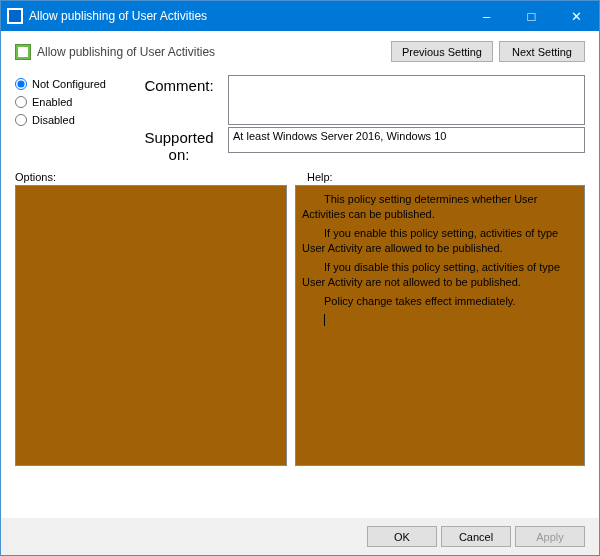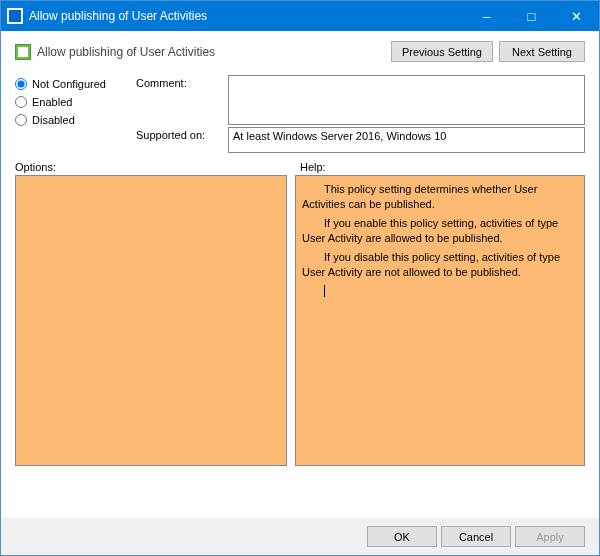--- a/index.html
+++ b/index.html
@@ -46,34 +46,34 @@
       background:#e1e1e1; border:1px solid #adadad; padding: 3px 10px; font-size:11px;
       min-width: 86px; height:21px; display:flex; align-items:center; justify-content:center;
     }
     .winbtn.disabled{ color:#9a9a9a; }
     .section-top { display:flex; gap:6px; margin-top:3px;}
     .radio-col { width:115px; padding-top:3px; }
     .radio-row { display:flex; margin-bottom:6px; font-size:11px; }
     .radio-row input[type=radio]{ margin-right:5px; width:12px;height:12px; }
     .comment-col { flex:1; }
     .label-row { display:flex; align-items:flex-start; }
-    .field-label { width:86px; text-align:left; margin-right:6px; font-size:11px; padding-top:2px; }
+    .field-label { width:86px; text-align:center; margin-right:6px; font-size:15px; padding-top:2px; }
     .textarea, .supported {
       flex:1; border:1px solid #828790; background:#fff;
       font-family: inherit; font-size:11px; overflow-y:scroll;
       padding:2px 2px 2px 4px;
     }
     .textarea.comment { height:50px; }
     .supported { height:26px; background:#fff; }
-    .mid-labels { display:flex; margin-top:8px; margin-bottom:2px; gap:13px;justify-content:center;}
+    .mid-labels { display:flex; margin-top:8px; margin-bottom:2px; gap:20px;justify-content:center;}
     .mid-labels .col-l { width: 272px; font-size:11px;}
     .mid-labels .col-r { flex:1; font-size:11px;}
     .lower { display:flex; gap:8px; flex:1; min-height:0; }
     .box {
-      border:1px solid #828790; background:#fdba74; flex:1; font-size:11px;
+      border:1px solid #828790; background:#a16207; flex:1; font-size:11px;
       padding:6px 18px 6px 6px; overflow-y:scroll; line-height:1.35;
     }
     .box.options { width:272px; flex:0 0 272px; }
     .help-para { margin-bottom:0.4em; text-indent:2em; }
     .help-para.noi { text-indent:2em; }
     .cursor { display:inline-block; width:1px; height:12px; background:#000; vertical-align:text-bottom; margin-left:2em;}
     .button-row {
       display:flex; justify-content:flex-end; gap:4px;
       padding:8px 14px; border-top:0;
       background:#f0f0f0;
@@ -141,20 +141,21 @@
       <div class="col-l">Options:</div>
       <div class="col-r">Help:</div>
     </div>
 
     <div class="lower">
       <div class="box options"></div>
       <div class="box">
         <div class="help-para">This policy setting determines whether User Activities can be published.</div>
         <div class="help-para">If you enable this policy setting, activities of type User Activity are allowed to be published.</div>
         <div class="help-para">If you disable this policy setting, activities of type User Activity are not allowed to be published.</div>
+        <div class="help-para noi">Policy change takes effect immediately.</div>
         <span class="cursor"></span>
       </div>
     </div>
 
   </div>
 
   <div class="button-row">
     <button class="winbtn">OK</button>
     <button class="winbtn">Cancel</button>
     <button class="winbtn disabled">Apply</button>

